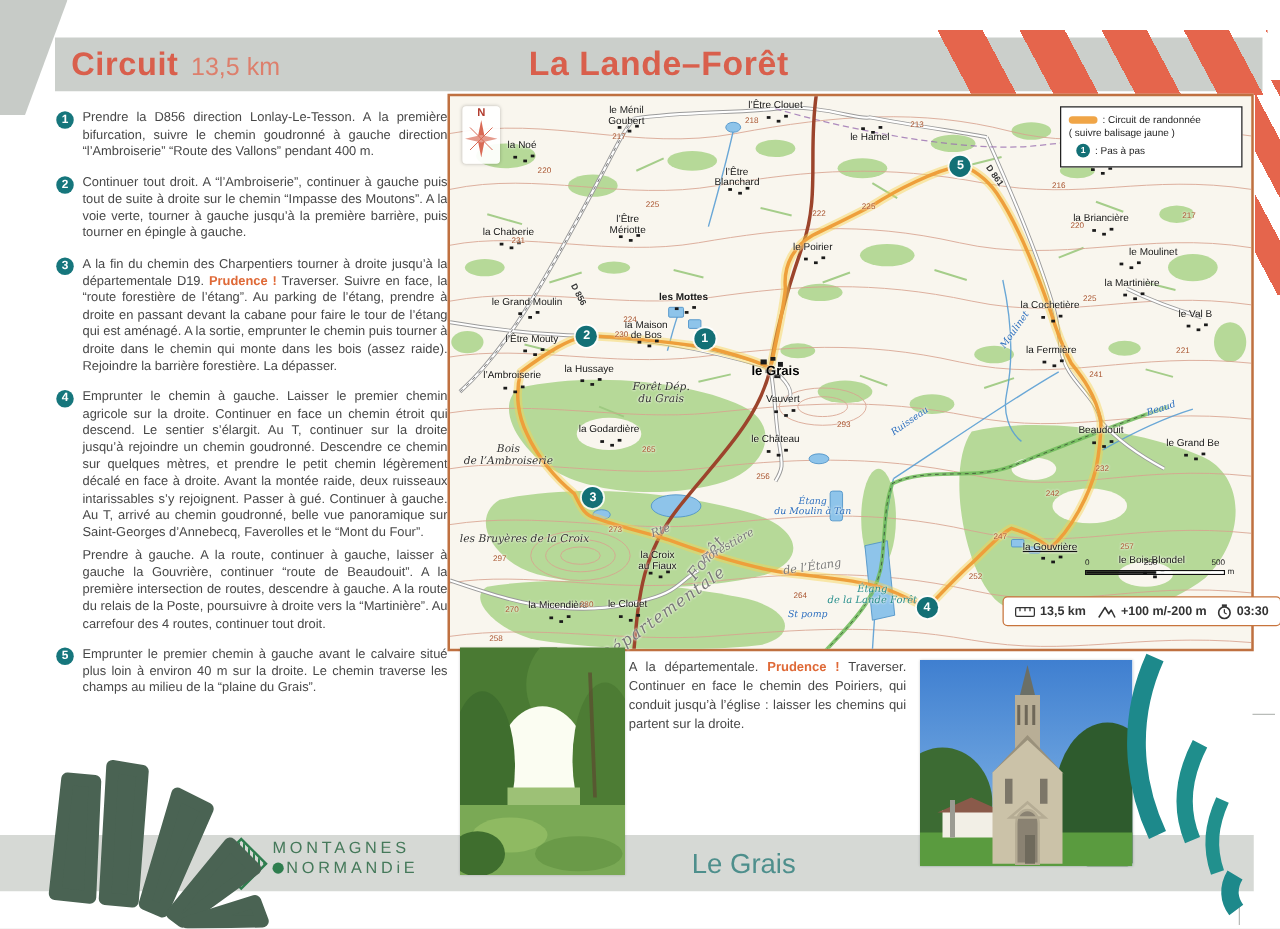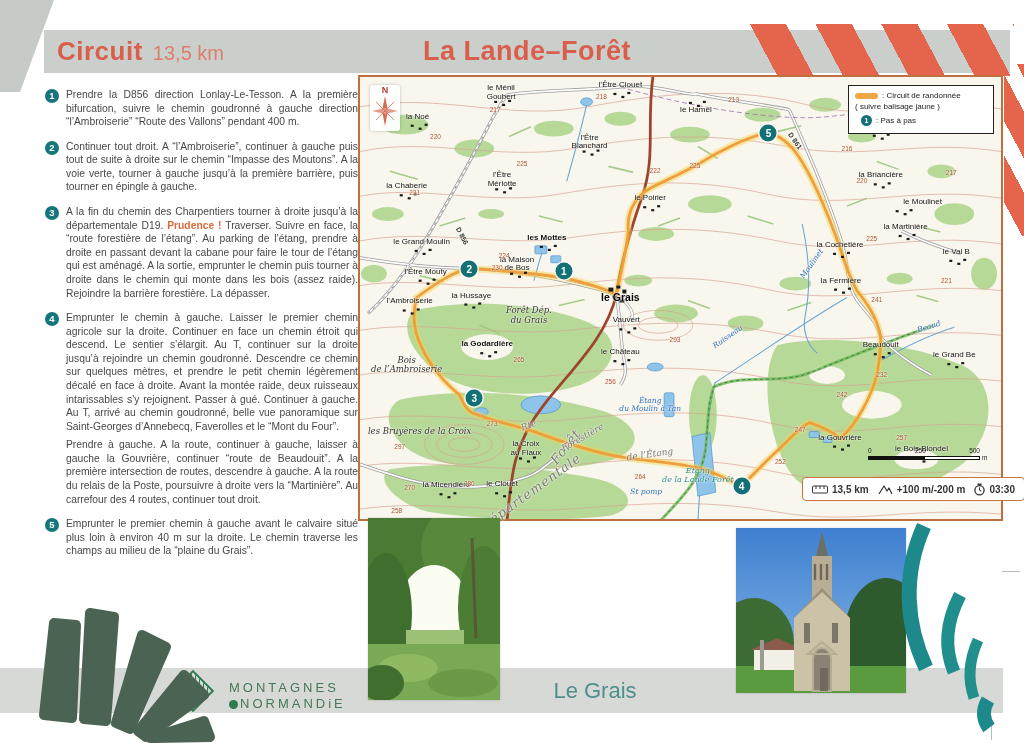--- a/index.html
+++ b/index.html
@@ -82,21 +82,21 @@
          border-radius:4px;display:flex;align-items:center;gap:9px;padding:0 9px;
          font-size:10px;font-weight:700;color:#333;box-sizing:border-box;}
   .stat-item{display:flex;align-items:center;gap:4px;white-space:nowrap;}
 
   
   .photo{position:absolute;box-shadow:0 0 2px rgba(0,0,0,.2);}
   .photo svg{display:block;}
 
   
   .bottom-strip{position:absolute;left:0;top:668px;width:1003px;height:45px;background:#d6d9d5;}
-  .logo{position:absolute;left:172px;top:670px;display:flex;align-items:flex-end;gap:15px;}
+  .logo{position:absolute;left:172px;top:670px;display:flex;align-items:flex-start;gap:4px;}
   .logo-diamond{width:26px;height:26px;border:2px solid #2e7d4e;transform:rotate(45deg);margin:6px;
         background:repeating-linear-gradient(45deg,#2e7d4e 0 1px,rgba(0,0,0,0) 1px 4px);}
   .logo-text{color:#45795a;font-size:13px;letter-spacing:3px;line-height:1.25;font-weight:400;}
   .logo-dot{display:inline-block;width:9px;height:9px;border-radius:50%;background:#2e7d4e;
         margin-right:2px;vertical-align:-1px;}
   .legrais{position:absolute;left:595px;top:678px;transform:translateX(-50%);font-size:22px;
         color:#4e8f8c;}
   .fan{position:absolute;left:18px;top:593px;}
   .teal-strokes{position:absolute;left:862px;top:520px;}
 </style>
@@ -403,35 +403,35 @@
         <span class="mlabel v" data-interactable="false" style="left: 45.2713%; top: 27.4157%; transform: translate(-50%, -50%);">le Poirier</span>
         <span class="mlabel v" data-interactable="false" style="left: 81.0853%; top: 11.236%; transform: translate(-50%, -50%);">la Fiancière</span>
         <span class="mlabel v" data-interactable="false" style="left: 81.2403%; top: 22.2472%; transform: translate(-50%, -50%);">la Briancière</span>
         <span class="mlabel v" data-interactable="false" style="left: 84.6512%; top: 28.3146%; transform: translate(-50%, -50%); margin-left: 20px;">le Moulinet</span>
         <span class="mlabel v" data-interactable="false" style="left: 85.1163%; top: 33.9326%; transform: translate(-50%, -50%);">la Martinière</span>
         <span class="mlabel v" data-interactable="false" style="left: 74.8837%; top: 37.9775%; transform: translate(-50%, -50%);">la Cochetière</span>
         <span class="mlabel v" data-interactable="false" style="left: 93.0233%; top: 39.5506%; transform: translate(-50%, -50%);">le Val B</span>
         <span class="mlabel v" data-interactable="false" style="left: 75.0388%; top: 46.0674%; transform: translate(-50%, -50%);">la Fermière</span>
         <span class="mlabel v" data-interactable="false" style="left: 81.2403%; top: 60.6742%; transform: translate(-50%, -50%);">Beaudouit</span>
         <span class="mlabel v" data-interactable="false" style="left: 92.7132%; top: 62.9213%; transform: translate(-50%, -50%);">le Grand Be</span>
-        <span class="mlabel v" data-interactable="false" style="left: 74.8837%; top: 81.573%; transform: translate(-50%, -50%);">la Gouvrière</span>
+        <span class="mlabel v" data-interactable="false" style="left: 74.8837%; top: 81.573%; transform: translate(-50%, -50%); text-decoration: underline;">la Gouvrière</span>
         <span class="mlabel v" data-interactable="false" style="left: 87.5969%; top: 84.2697%; transform: translate(-50%, -50%);">le Bois Blondel</span>
         <span class="mlabel v" data-interactable="false" style="left: 41.5504%; top: 55.0562%; transform: translate(-50%, -50%);">Vauvert</span>
         <span class="mlabel v" data-interactable="false" style="left: 40.6202%; top: 62.2472%; transform: translate(-50%, -50%);">le Château</span>
         <span class="mlabel b" data-interactable="false" style="left: 40.6202%; top: 49.8876%; transform: translate(-50%, -50%);">le Grais</span>
         <span class="mlabel v" data-interactable="false" style="left: 29.1473%; top: 36.4045%; transform: translate(-50%, -50%); font-weight: bold;">les Mottes</span>
         <span class="mlabel v" data-interactable="false" style="left: 24.4961%; top: 42.4719%; transform: translate(-50%, -50%);">la Maison
 de Bos</span>
         <span class="mlabel v" data-interactable="false" style="left: 9.6124%; top: 37.3034%; transform: translate(-50%, -50%);">le Grand Moulin</span>
         <span class="mlabel v" data-interactable="false" style="left: 10.2326%; top: 44.0449%; transform: translate(-50%, -50%);">l’Être Mouty</span>
         <span class="mlabel v" data-interactable="false" style="left: 17.3643%; top: 49.4382%; transform: translate(-50%, -50%);">la Hussaye</span>
         <span class="mlabel v" data-interactable="false" style="left: 7.75194%; top: 50.7865%; transform: translate(-50%, -50%);">l’Ambroiserie</span>
         <span class="mlabel f" data-interactable="false" style="left: 26.3566%; top: 53.9326%; transform: translate(-50%, -50%);">Forêt Dép.
 du Grais</span>
-        <span class="mlabel v" data-interactable="false" style="left: 19.845%; top: 60.4494%; transform: translate(-50%, -50%); font-weight: bold;">la Godardière</span>
+        <span class="mlabel v" data-interactable="false" style="left: 19.845%; top: 60.4494%; transform: translate(-50%, -50%);">la Godardière</span>
         <span class="mlabel f" data-interactable="false" style="left: 7.28682%; top: 65.1685%; transform: translate(-50%, -50%);">Bois
 de l’Ambroiserie</span>
         <span class="mlabel f" data-interactable="false" style="left: 9.30233%; top: 80.2247%; transform: translate(-50%, -50%);">les Bruyères de la Croix</span>
         <span class="mlabel v" data-interactable="false" style="left: 25.8915%; top: 84.2697%; transform: translate(-50%, -50%);">la Croix
 au Fiaux</span>
         <span class="mlabel v" data-interactable="false" style="left: 13.4884%; top: 92.3596%; transform: translate(-50%, -50%);">la Micendière</span>
         <span class="mlabel v" data-interactable="false" style="left: 22.1705%; top: 92.1348%; transform: translate(-50%, -50%);">le Clouet</span>
         <span class="mlabel w" data-interactable="false" style="left: 45.2713%; top: 74.1573%; transform: translate(-50%, -50%);">Étang
 du Moulin à Tan</span>
         <span class="mlabel t" data-interactable="false" style="left: 52.7132%; top: 90.3371%; transform: translate(-50%, -50%);">Étang
@@ -538,20 +538,23 @@
         <svg width="11" height="13" viewBox="0 0 11 13" data-interactable="false">
             <rect x="3.5" y="0.5" width="4" height="2" fill="#333"></rect>
             <circle cx="5.5" cy="7.2" r="4.6" fill="none" stroke="#333" stroke-width="1.3"></circle>
             <path d="M5.5 7.2V4.4M5.5 7.2l1.8 1" stroke="#333"></path>
           </svg>
         <span data-interactable="false">03:30</span>
       </span>
     </div>
   </div>
 
+  <div class="route-note" data-interactable="false">
+      <p class="rich-para" data-interactable="false"><span data-interactable="false">A la départementale. </span><span class="warn" data-interactable="false">Prudence !</span><span data-interactable="false"> Traverser. Continuer en face le chemin des Poiriers, qui conduit jusqu’à l’église : laisser les chemins qui partent sur la droite.</span></p>
+    </div>
 
   <div class="bottom-strip" data-interactable="false"></div>
 
   <div class="photo" style="left:368px;top:518px;" data-interactable="false">
     <svg width="132" height="182" viewBox="0 0 132 182">
       <rect width="132" height="182" fill="#e8f0d8"></rect>
       <ellipse cx="30" cy="35" rx="62" ry="55" fill="#4a7a33"></ellipse>
       <ellipse cx="108" cy="30" rx="55" ry="50" fill="#57883c"></ellipse>
       <ellipse cx="66" cy="95" rx="36" ry="48" fill="#fbfdf2"></ellipse>
       <ellipse cx="18" cy="95" rx="26" ry="60" fill="#3f6e2e"></ellipse>

